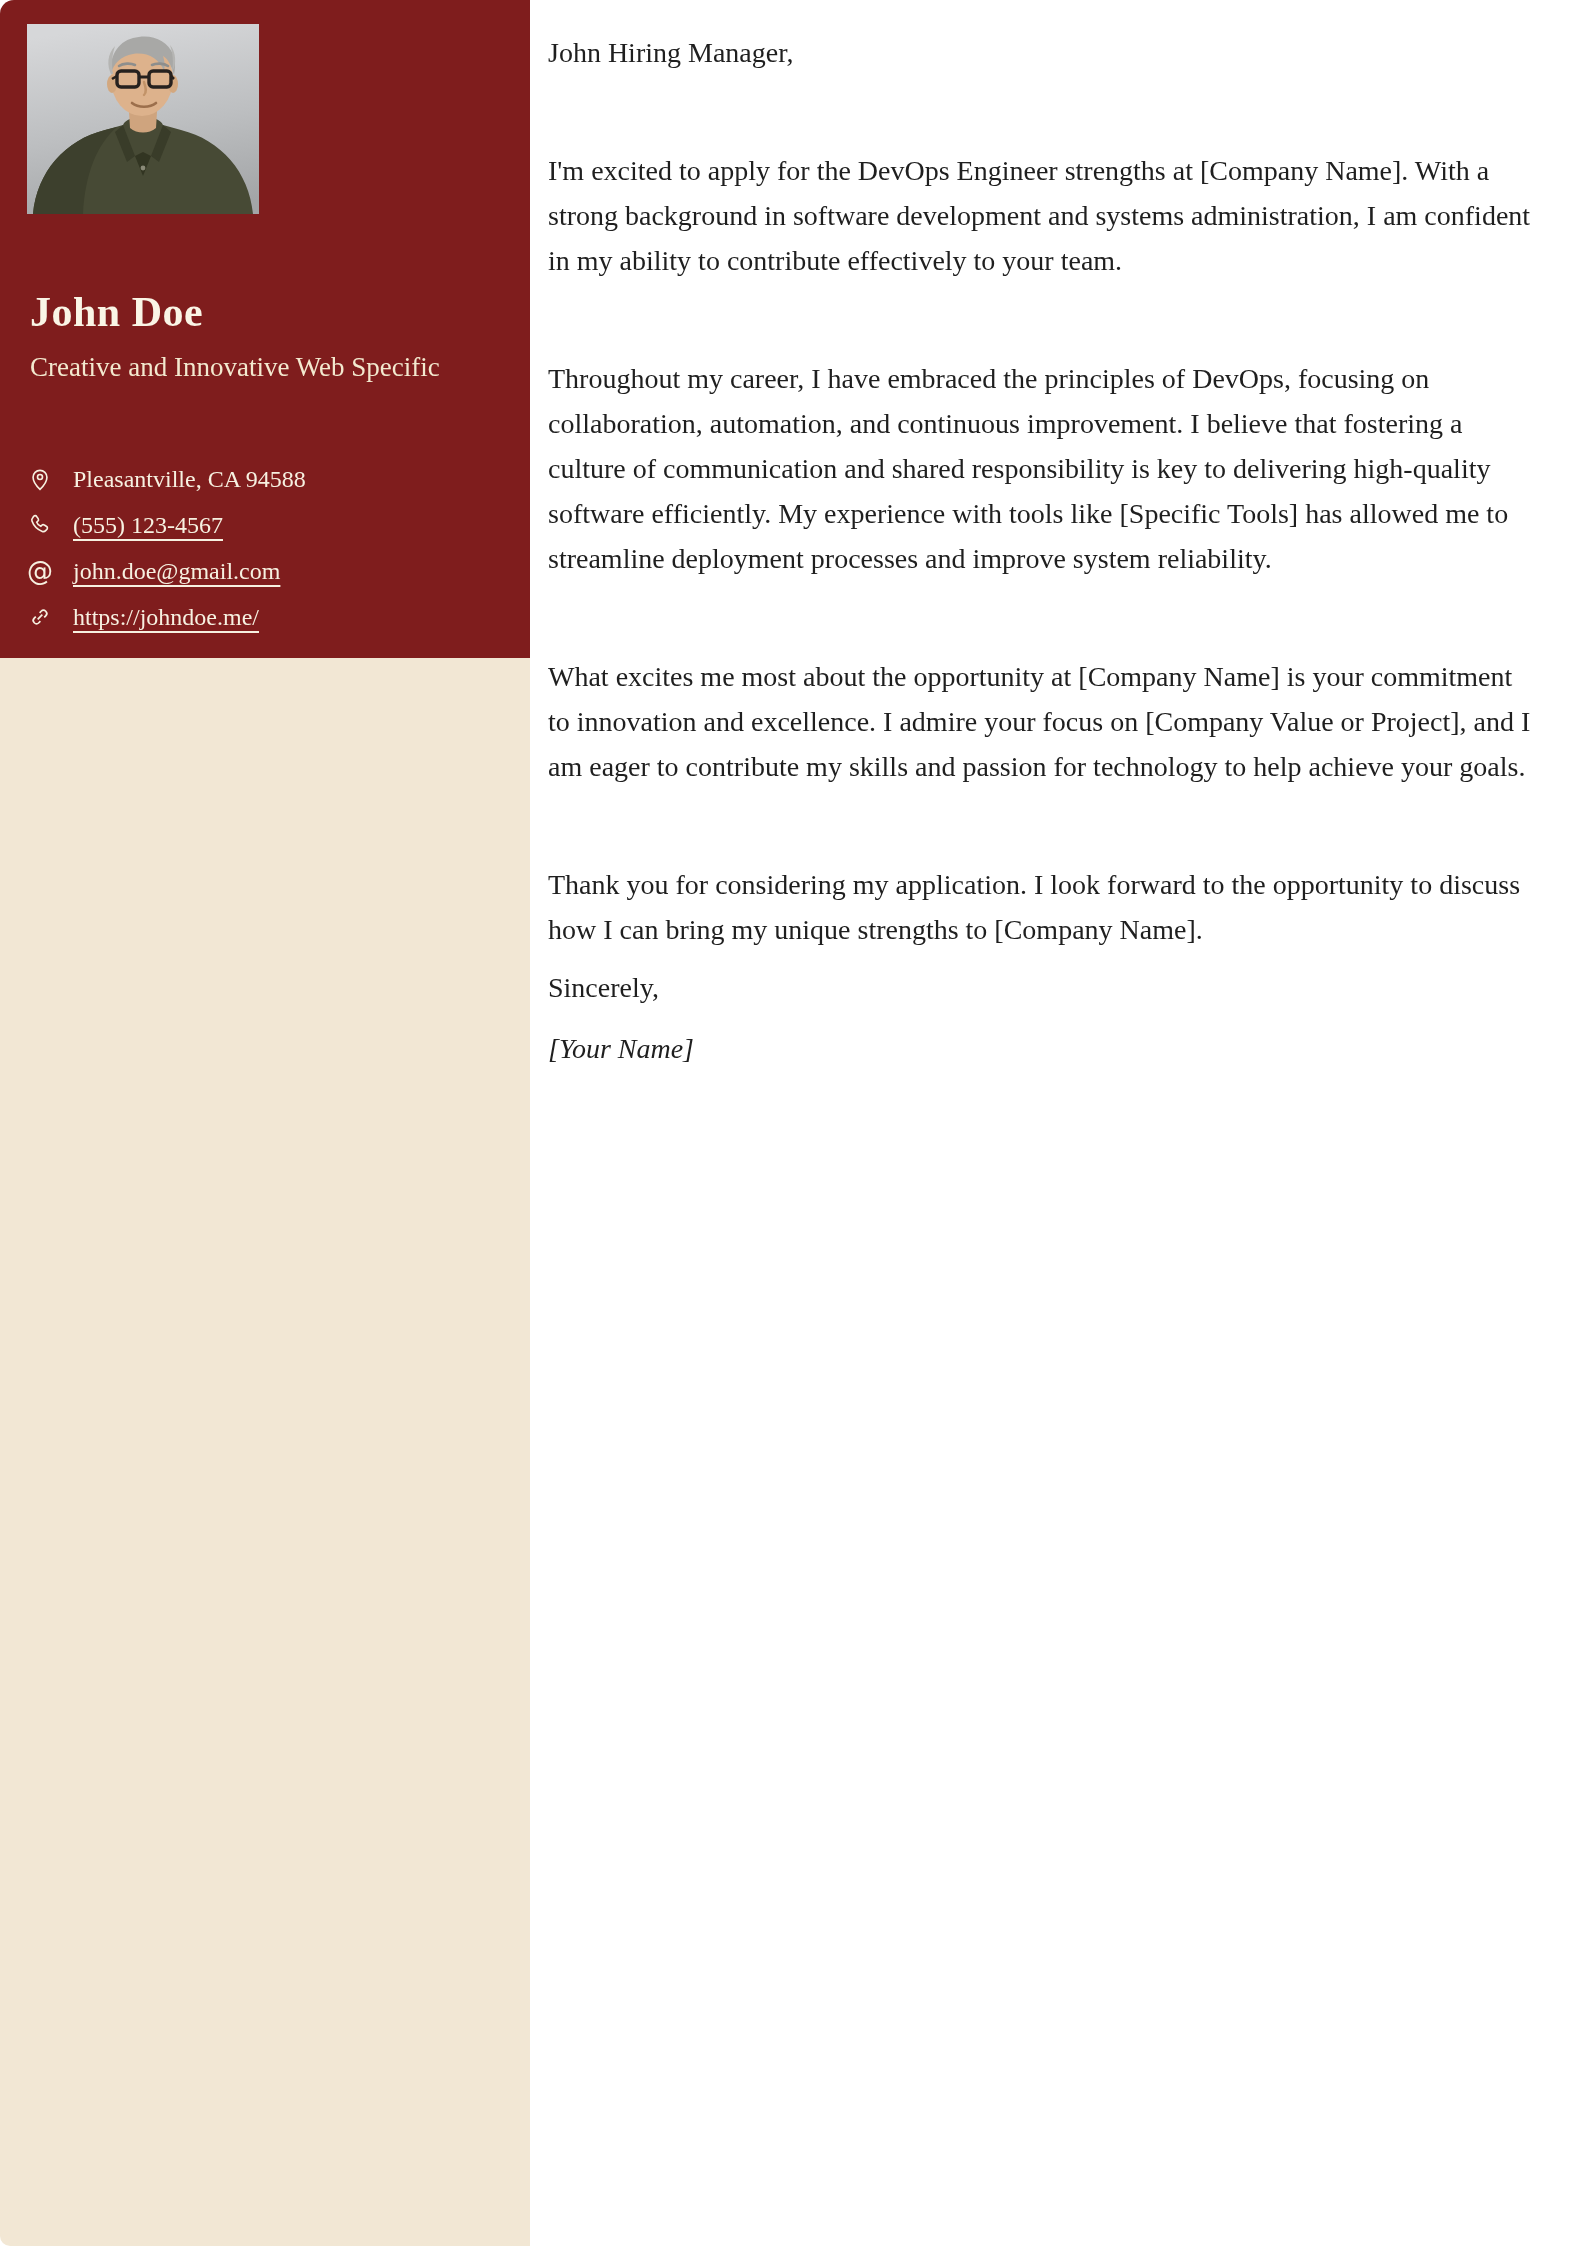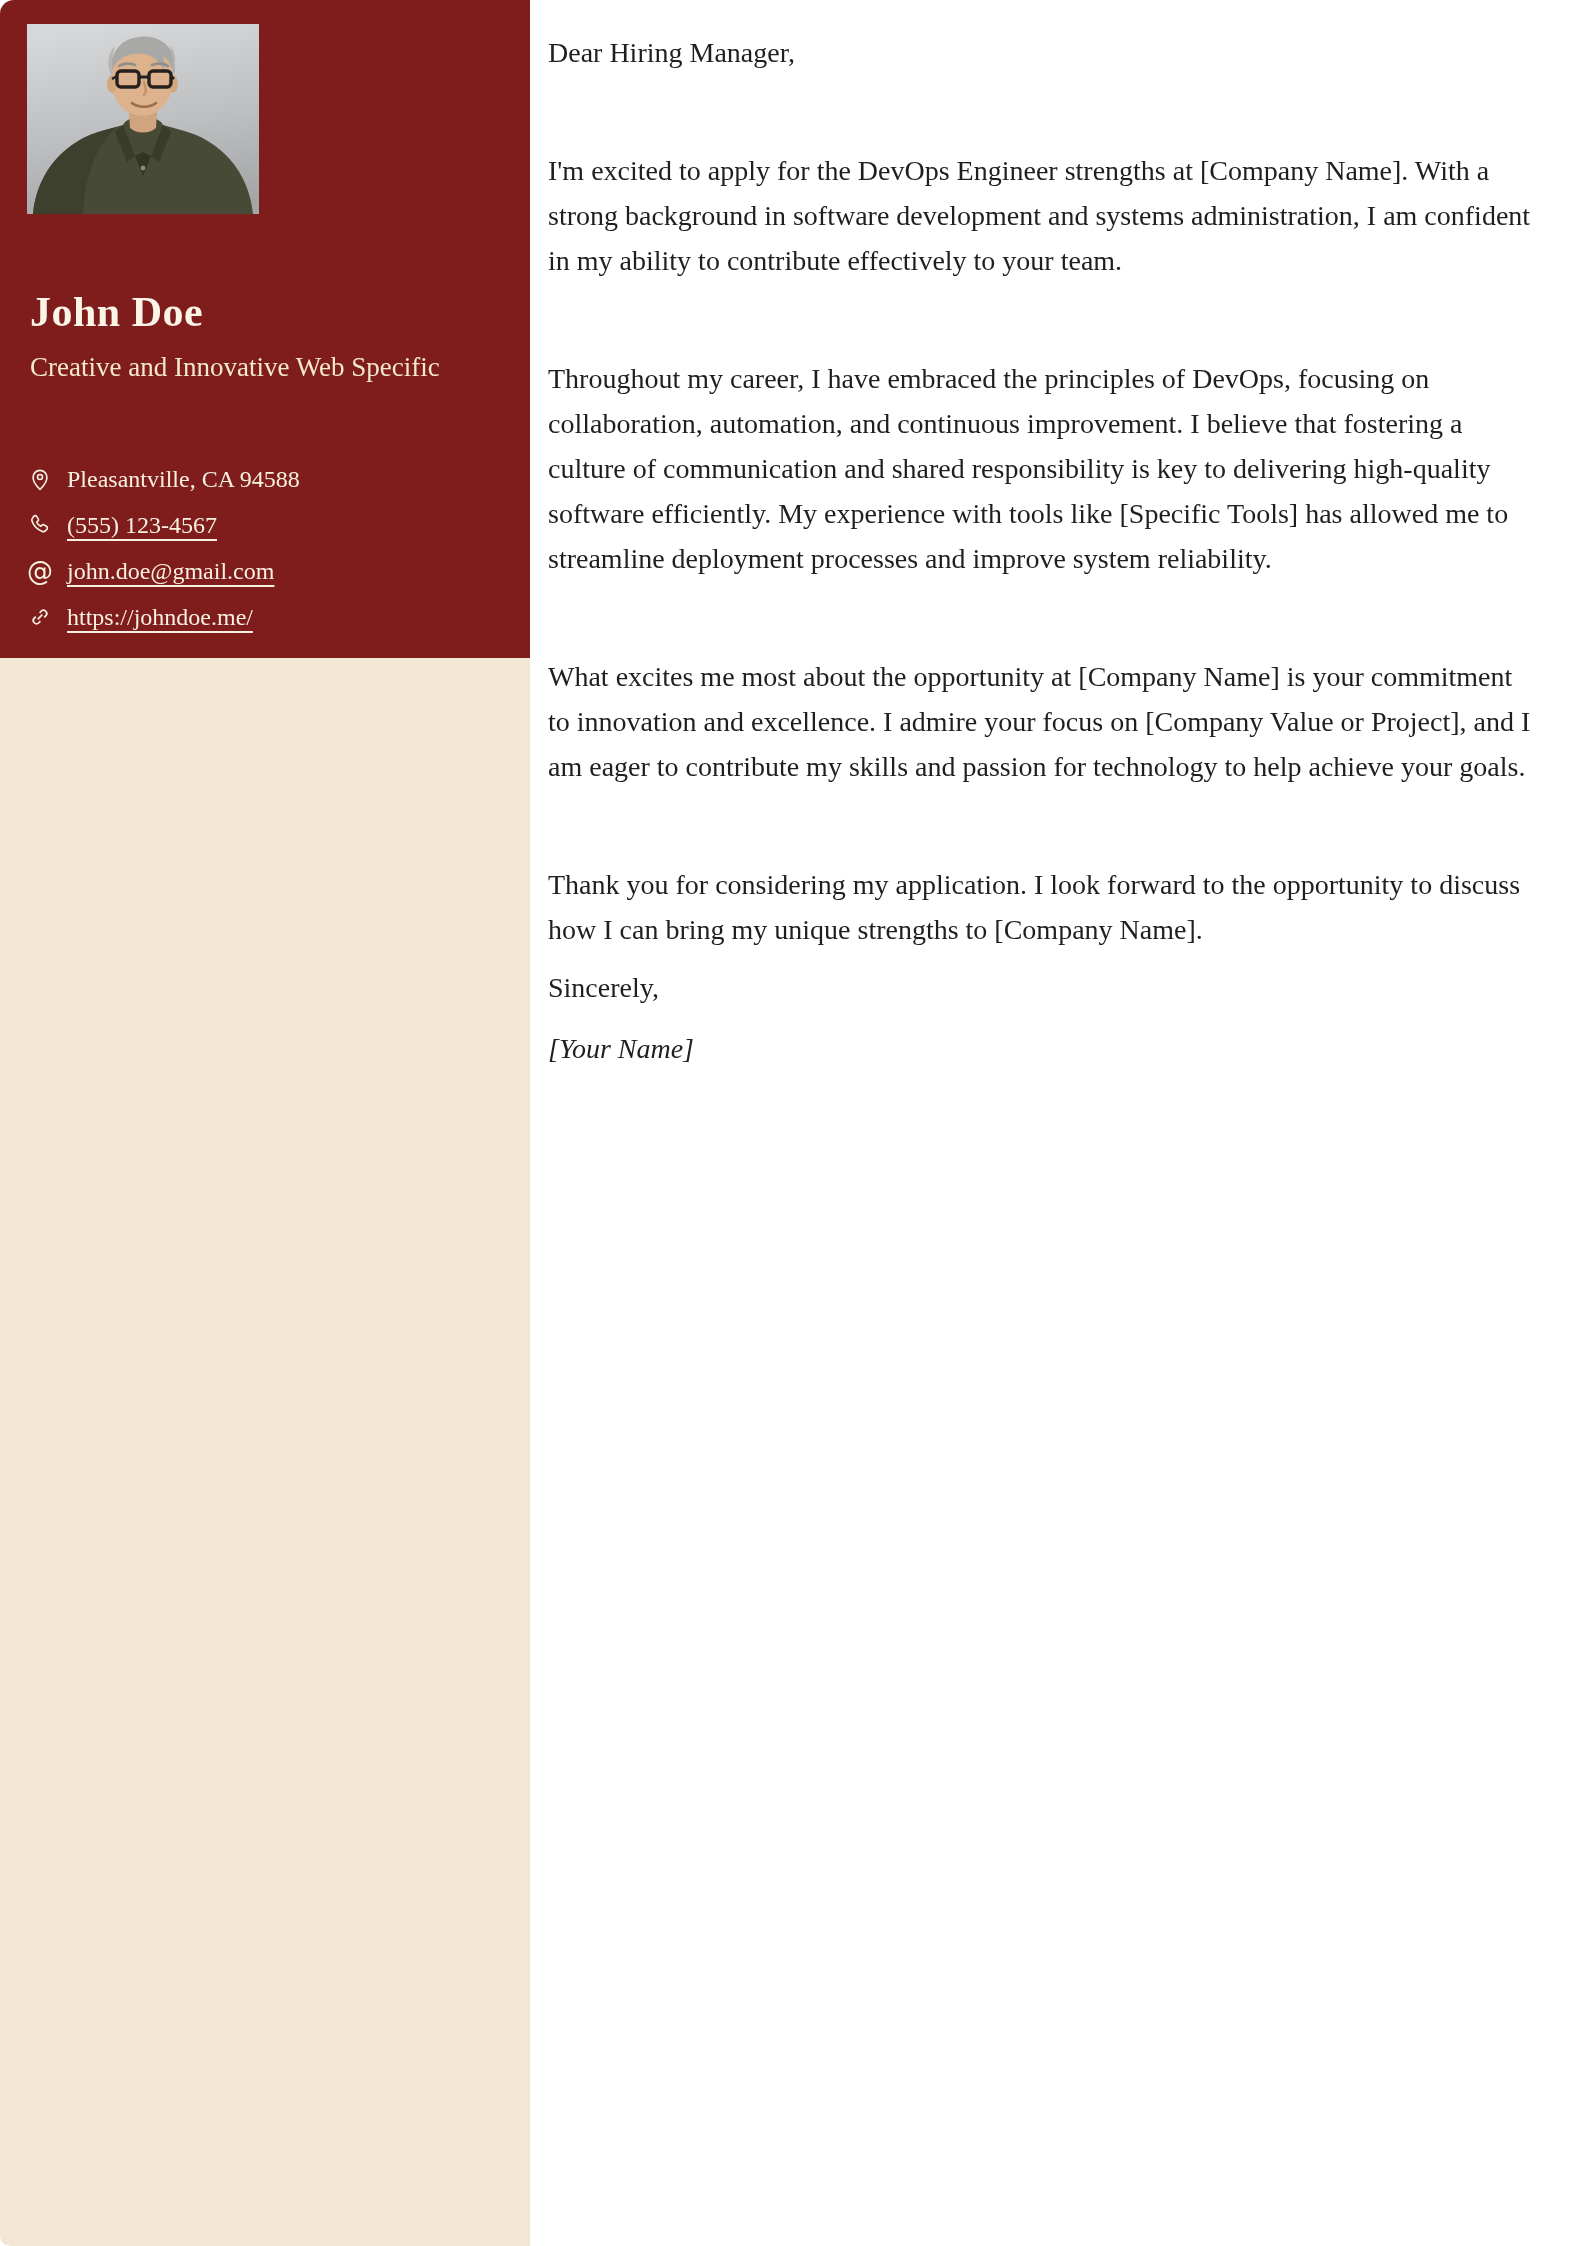--- a/index.html
+++ b/index.html
@@ -28,21 +28,21 @@
     position: absolute; left: 30px; top: 288px; width: 470px;
     font-size: 42px; font-weight: bold; color: #faf5e6; letter-spacing: 0.5px;
     line-height: 1.15;
   }
   .profile-title {
     position: absolute; left: 30px; top: 344px; width: 420px;
     font-size: 27px; color: #f3e9cf; line-height: 46px;
   }
   .contact-list { position: absolute; left: 27px; top: 462px; width: 480px; }
   .contact-row {
-    display: flex; align-items: center; gap: 14px; margin-bottom: 13px;
+    display: flex; align-items: center; gap: 20px; margin-bottom: 13px;
     min-height: 33px;
   }
   .contact-icon { width: 26px; height: 26px; flex: 0 0 26px; display: flex; align-items: center; justify-content: center; }
   .contact-icon svg { width: 26px; height: 26px; display: block; }
   .contact-text {
     font-size: 24px; color: #f7f1e1; line-height: 32px;
   }
   a.contact-text {
     text-decoration: underline; text-decoration-thickness: 1.5px; text-underline-offset: 6px;
     color: #f7f1e1; cursor: pointer;
@@ -153,21 +153,21 @@
           </span>
           <a class="contact-text">https://johndoe.me/</a>
         </div>
 
       </div>
     </div>
     <div class="sidebar-bottom"></div>
   </div>
 
   <div class="letter">
-    <div class="salutation">Dear Hiring Manager,</div>
+    <div class="salutation">John Hiring Manager,</div>
     <p class="para">I'm excited to apply for the DevOps Engineer strengths at [Company Name]. With a strong background in software development and systems administration, I am confident in my ability to contribute effectively to your team.</p>
     <p class="para">Throughout my career, I have embraced the principles of DevOps, focusing on collaboration, automation, and continuous improvement. I believe that fostering a culture of communication and shared responsibility is key to delivering high-quality software efficiently. My experience with tools like [Specific Tools] has allowed me to streamline deployment processes and improve system reliability.</p>
     <p class="para">What excites me most about the opportunity at [Company Name] is your commitment to innovation and excellence. I admire your focus on [Company Value or Project], and I am eager to contribute my skills and passion for technology to help achieve your goals.</p>
     <p class="para last">Thank you for considering my application. I look forward to the opportunity to discuss how I can bring my unique strengths to [Company Name].</p>
     <div class="closing">Sincerely,</div>
     <div class="signature">[Your Name]</div>
   </div>
 
 </div>
 

